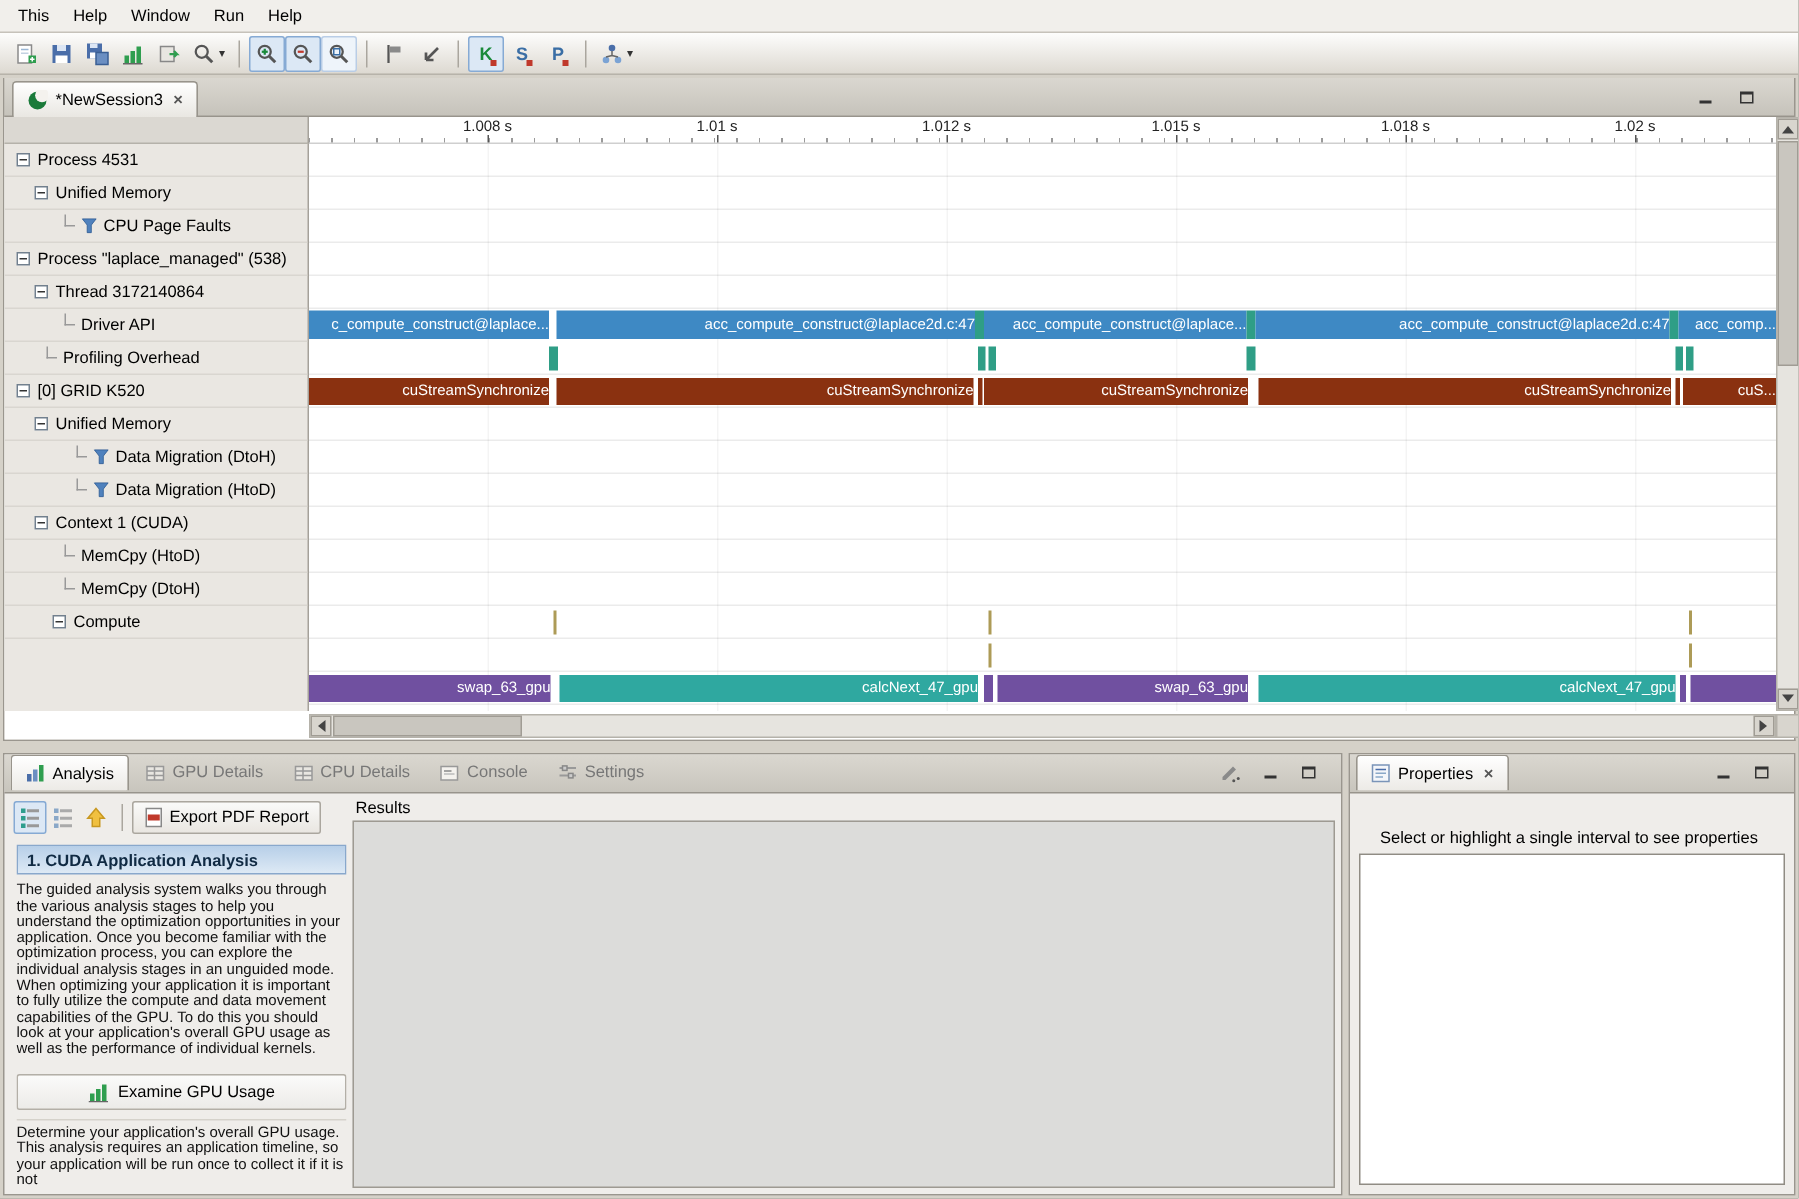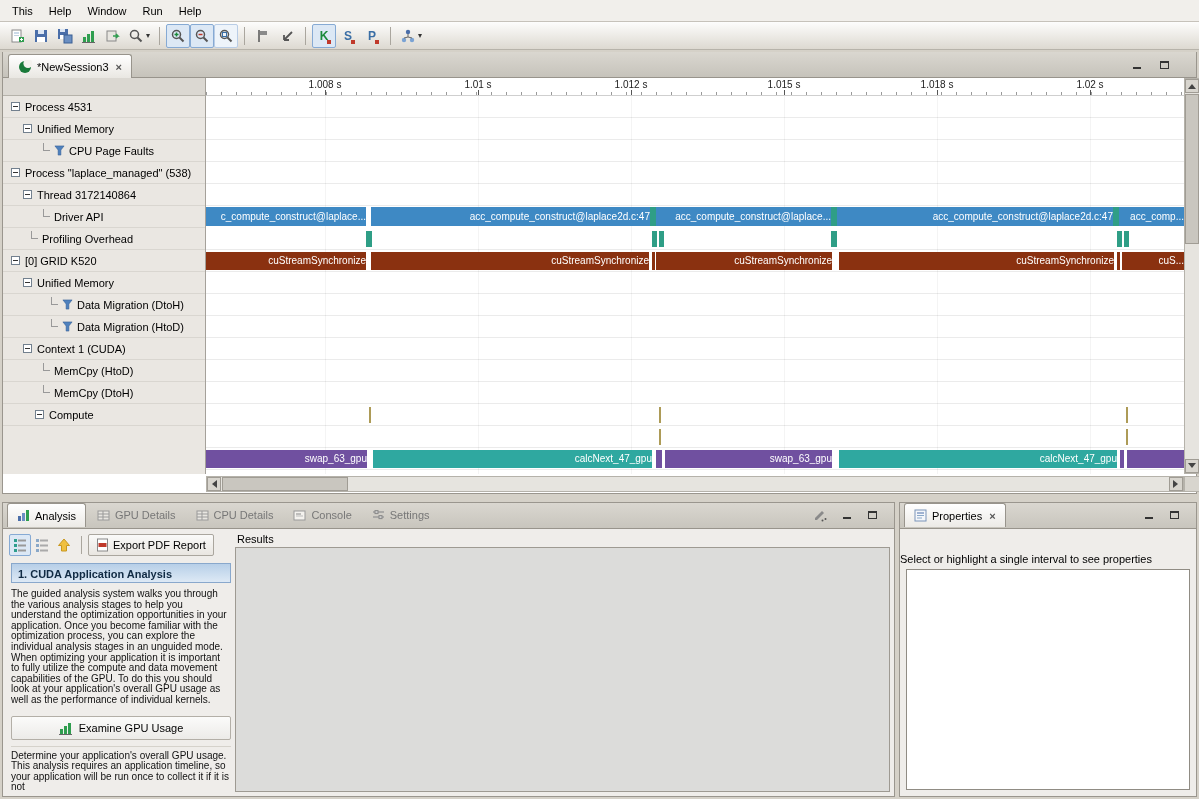--- a/index.html
+++ b/index.html
@@ -85,21 +85,21 @@
   #aheading{height:20px;line-height:20px;padding-left:6px;font-weight:bold;font-size:11px;color:#102a43;background:linear-gradient(#b7cfe8,#dde9f5);border:1px solid #89a8cc;margin-bottom:6px}
   #abody{font-size:10px;line-height:10.6px;color:#111;margin-bottom:10px}
   #examinebtn{height:24px;display:flex;align-items:center;justify-content:center;gap:6px;border:1px solid #b3afa7;background:linear-gradient(#fbfbfa,#ecebe8);font-size:11px;margin-bottom:6px;border-radius:2px}
   #abody2{font-size:10px;line-height:10.6px;color:#111;border-top:1px solid #d5d2cb;padding-top:4px}
   #results{position:absolute;left:232px;top:28px;right:4px;bottom:2px}
   #results-label{position:absolute;left:2px;top:2px;font-size:11px}
   #results-box{position:absolute;left:0;top:16px;right:0;bottom:2px;background:#dcdcda;border:1px solid #9e9a92}
 
   
   #ppanel{left:899px;top:502px;width:298px;height:295px}
-  #phint{position:absolute;left:0;top:50px;font-size:11px}
+  #phint{position:absolute;left:20px;top:50px;font-size:11px}
   #plist{position:absolute;left:6px;top:66px;right:6px;bottom:6px;background:#fff;border:1px solid #908c84}
 </style>
 </head>
 <body>
 
 <div id="app">
 
   <div id="menubar">
     <span class="menu-item">This</span>
     <span class="menu-item">Help</span>

